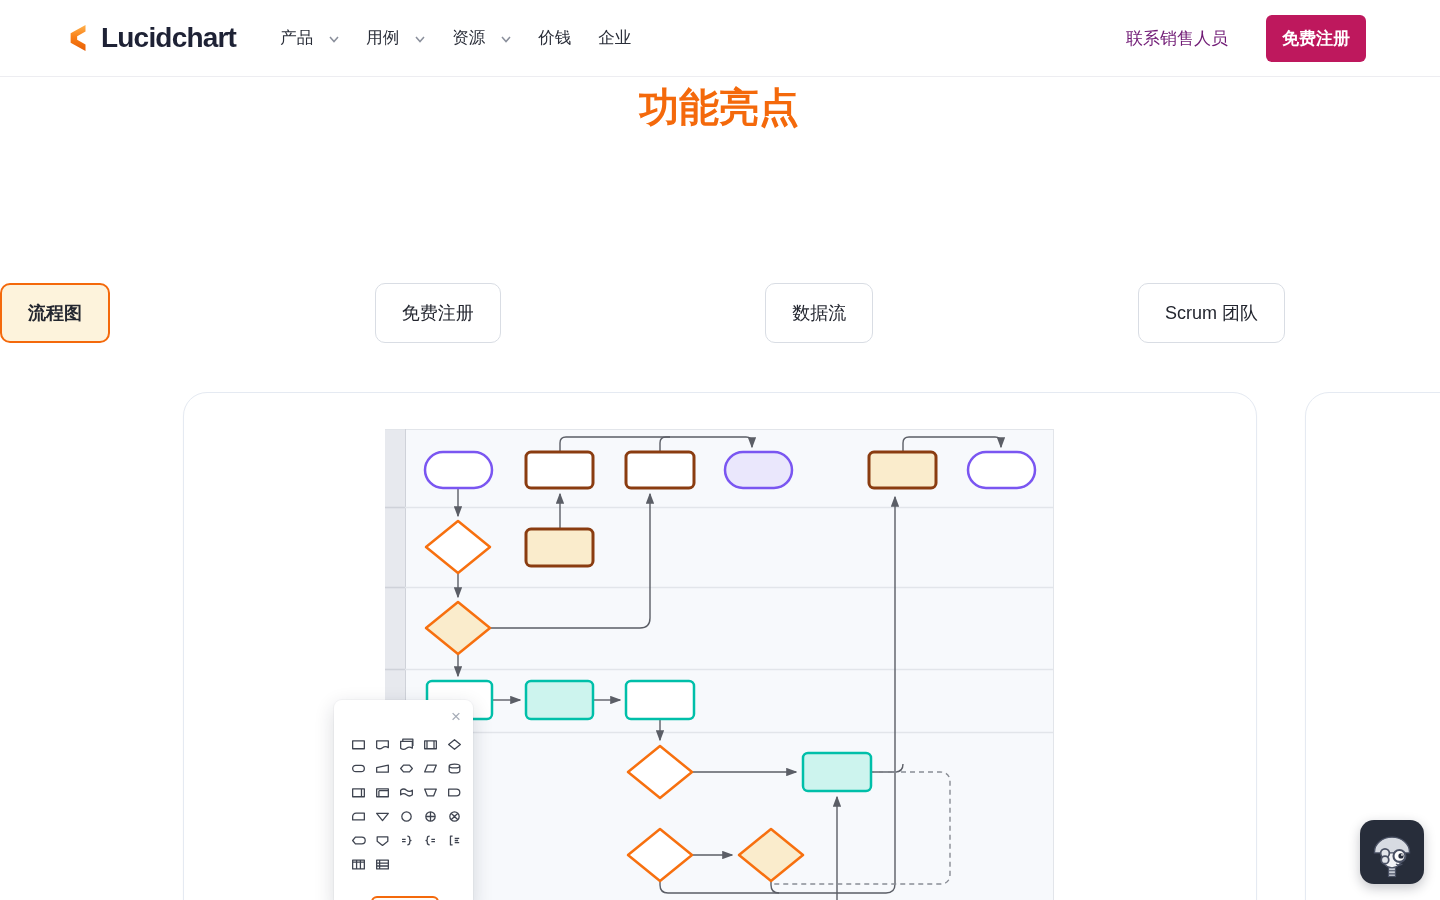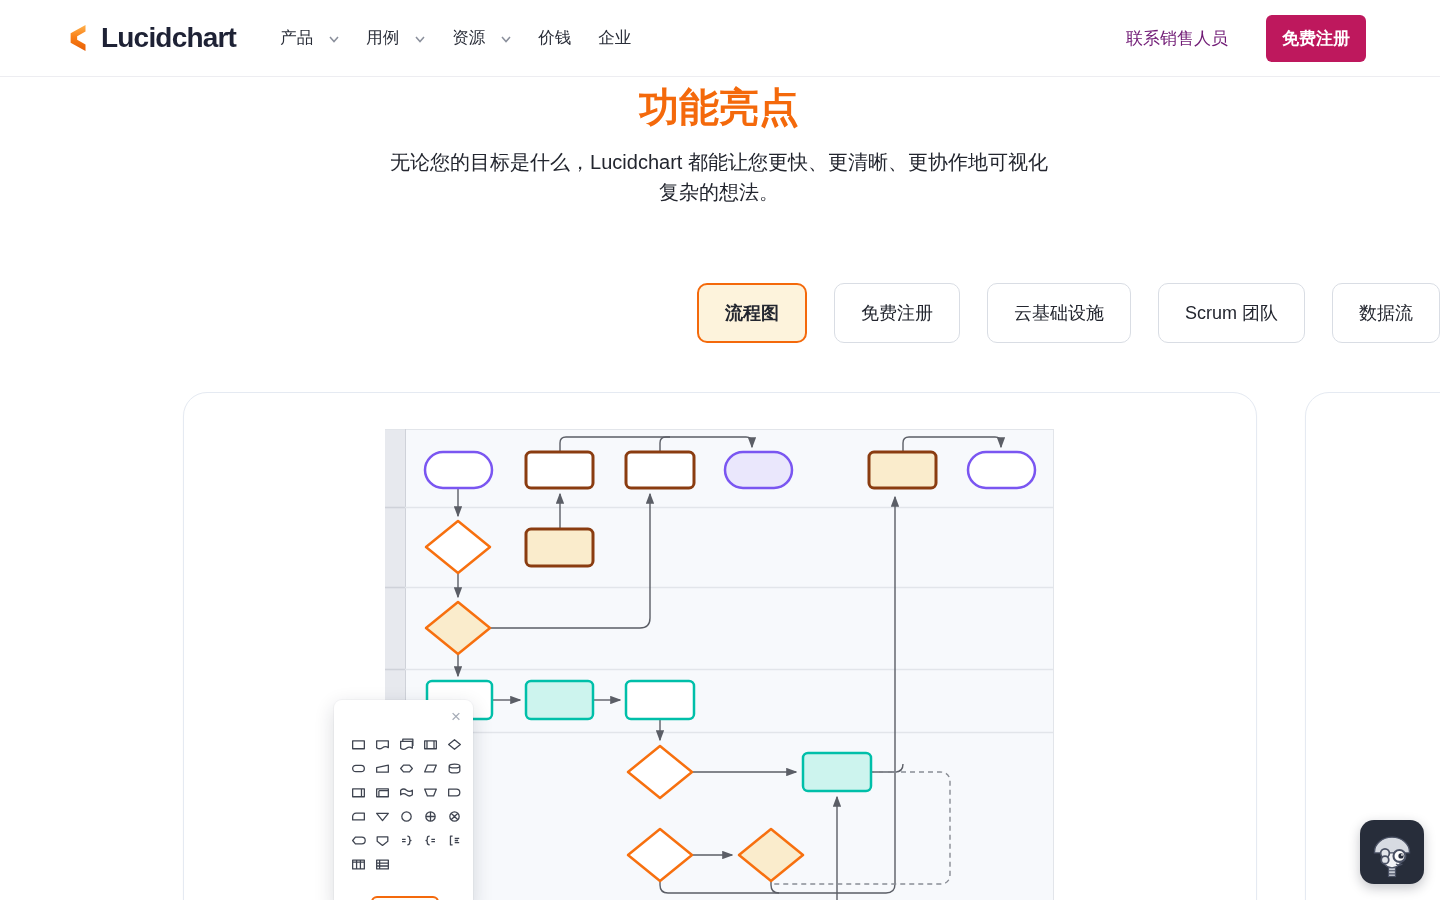--- a/index.html
+++ b/index.html
@@ -24,21 +24,21 @@
   .signup-btn {
     background:#be185d; color:#fff; border:none; border-radius:6px;
     font-size:17px; font-weight:600; padding:12px 16px; cursor:pointer;
     font-family:inherit;
   }
   
   .hero { position:absolute; top:77px; left:0; width:1438px; text-align:center; }
   .hero-title { margin-top:7px; font-size:40px; line-height:46px; font-weight:700; color:#f4690b; }
   .hero-sub { margin:17px auto 0; width:760px; font-size:20px; line-height:30px; color:#23262f; }
   
-  .tabs { position:absolute; top:283px; left:0; width:1440px; display:flex; justify-content:flex-end; gap:27px; }
+  .tabs { position:absolute; top:283px; left:0; width:1285px; display:flex; justify-content:space-between; gap:27px; }
   .tab {
     height:60px; display:flex; align-items:center; padding:0 26px;
     border:1px solid #d9dde4; border-radius:10px; background:#fff;
     font-size:18px; color:#23262f; cursor:pointer; font-family:inherit;
   }
   .tab.active { border:2px solid #f4690b; background:#fdf3dc; font-weight:700; }
   
   .card {
     position:absolute; background:#fff; border:1px solid #e5eaf2; border-radius:24px;
     box-shadow:0 1px 2px rgba(20,30,55,.03);
@@ -117,29 +117,27 @@
       </div>
     </nav>
   <div class="topbar-right">
     <span class="contact-link">联系销售人员</span>
     <button class="signup-btn">免费注册</button>
   </div>
 </header>
 
 <section class="hero">
   <h2 class="hero-title">功能亮点</h2>
-  <p class="hero-sub"><span>无论您的目标是什么，Lucidchart 都能让您更快、更清晰、更协作地可视化</span><br><span>复杂的想法。</span></p>
 </section>
 
 <div class="tabs" id="tabs">
     <button class="tab active">流程图</button>
     <button class="tab">免费注册</button>
-    <button class="tab">云基础设施</button>
+    <button class="tab">数据流</button>
     <button class="tab">Scrum 团队</button>
-    <button class="tab">数据流</button>
   </div>
 
 <div class="card" id="card-main"></div>
 <div class="card" id="card-next"></div>
 
 <svg id="diagram-svg" width="669" height="471" viewBox="385 429 669 471">
     <defs>
       <marker id="arr" markerWidth="8" markerHeight="6" refX="7" refY="3" orient="auto">
         <path d="M0 0 L8 3 L0 6 Z" fill="#5b5e66"></path>
       </marker>

